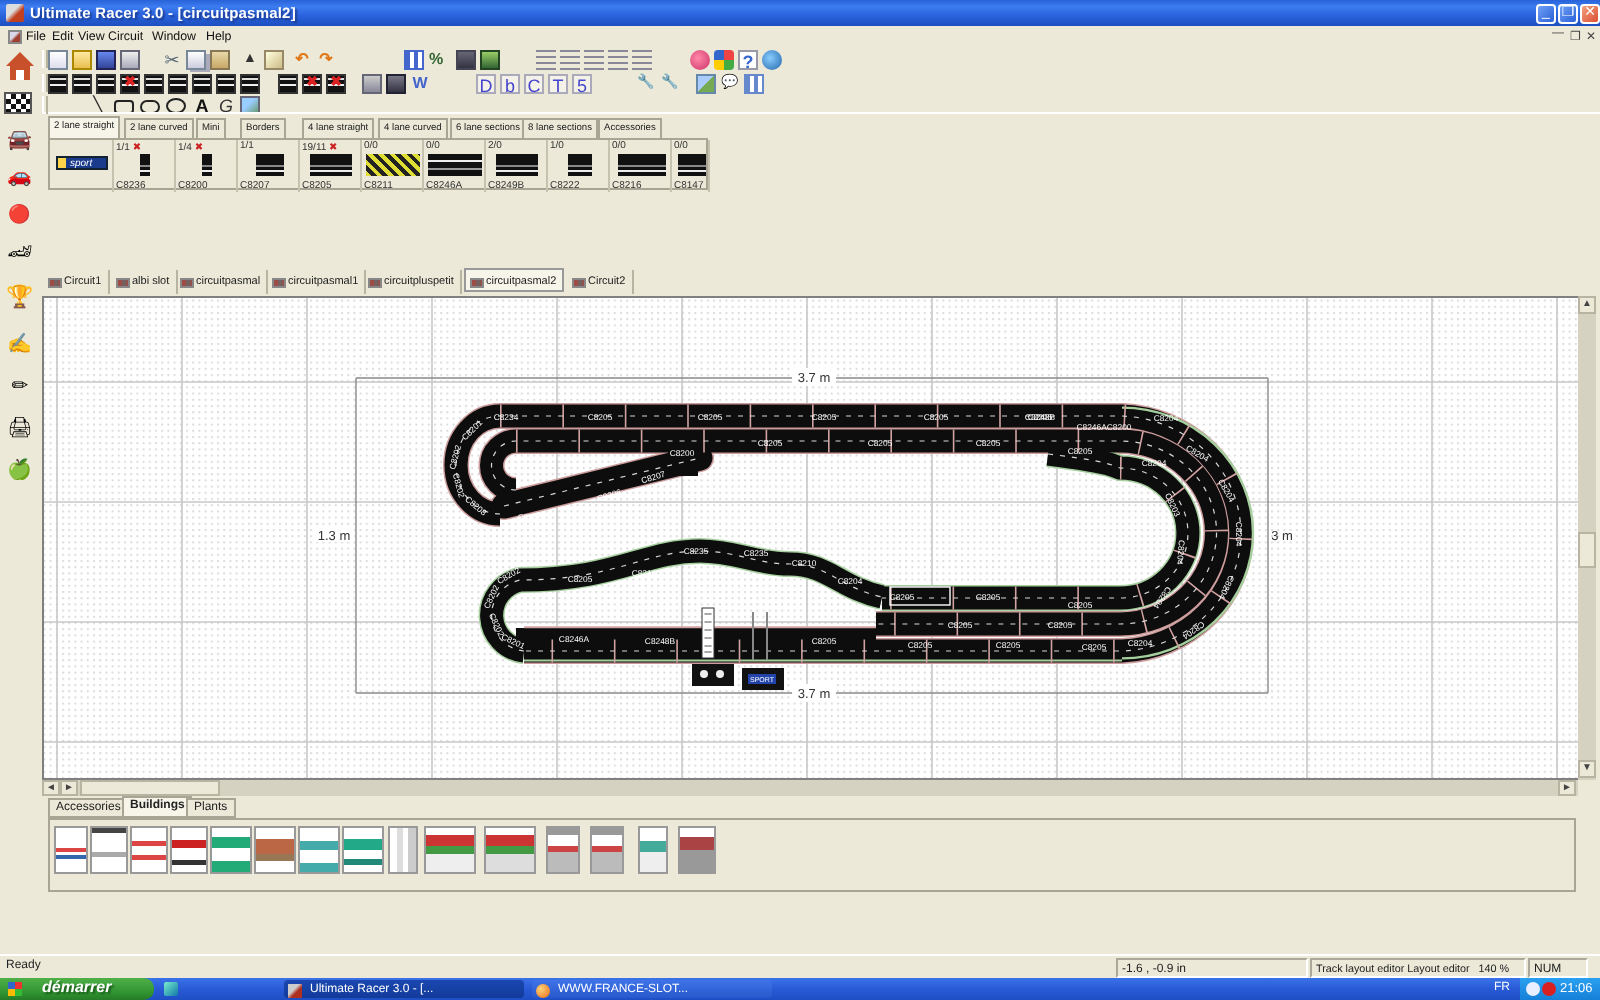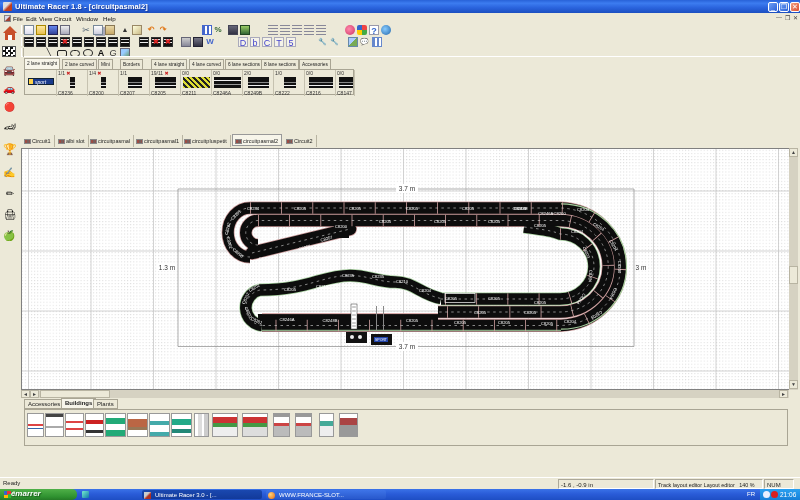--- a/index.html
+++ b/index.html
@@ -33,29 +33,29 @@
 
 #bpal{left:21px;top:398px;width:779px;height:52px;background:#ece9d8;font-size:6px}
 .btab{position:absolute;top:1px;height:10px;border:1px solid #a9a594;padding:1px 3px 0 3px;background:#ece9d8;white-space:nowrap;color:#222}
 #bbox{position:absolute;left:3px;top:11px;width:764px;height:37px;border:1px solid #a9a594;background:#ece9d8}
 .thumb{position:absolute;top:3px;background:#fff;border:1px solid #999}
 
 #status{left:0;top:477px;width:800px;height:12px;background:#ece9d8;font-size:6px;color:#222;border-top:1px solid #fff}
 .spanel{position:absolute;top:1px;height:10px;border:1px solid #aca899;border-bottom-color:#fff;border-right-color:#fff;padding:1.5px 2px 0 2px}
 
 #task{left:0;top:489px;width:800px;height:11px;background:linear-gradient(180deg,#3a72e8 0%,#2a5cd8 45%,#1e4ec4 100%)}
-#start{position:absolute;left:0;top:0;width:77px;height:11px;background:linear-gradient(180deg,#4fb048 0%,#2f9230 70%,#257a26 100%);border-radius:0 5px 5px 0;color:#fff;font-weight:bold;font-style:italic;font-size:8px;padding:0px 0 0 6px;text-shadow:1px 1px 1px #1a5a1a}
+#start{position:absolute;left:0;top:0;width:77px;height:11px;background:linear-gradient(180deg,#4fb048 0%,#2f9230 70%,#257a26 100%);border-radius:0 5px 5px 0;color:#fff;font-weight:bold;font-style:italic;font-size:8px;padding:0px 0 0 21px;text-shadow:1px 1px 1px #1a5a1a}
 .tkbtn{position:absolute;top:1px;height:9px;border-radius:2px;color:#fff;font-size:6px;padding:1.5px 2px 0 13px;white-space:nowrap;overflow:hidden}
 </style></head>
 <body>
 <div id="page">
 
 <div class="abs" id="title">
  <div class="abs" style="left:3px;top:2px;width:9px;height:9px;background:linear-gradient(135deg,#ddd 40%,#c04020 60%);border-radius:1px"></div>
- <div class="abs txt">Ultimate Racer 1.8 - [circuitpasmal2]</div>
+ <div class="abs txt">Ultimate Racer 3.0 - [circuitpasmal2]</div>
  <div class="abs tbtn tmin" style="left:768px">_</div>
  <div class="abs tbtn tres" style="left:779px">❐</div>
  <div class="abs tbtn tclo" style="left:790px">✕</div>
 </div>
 
 <div class="abs" id="menu">
  <div class="abs" style="left:4px;top:2px;width:7px;height:7px;background:linear-gradient(135deg,#d8d8e8 40%,#a04030 60%);border:1px solid #888"></div>
  <span style="left:13px">File</span>
       <span style="left:26px">Edit</span>
       <span style="left:39px">View</span>

